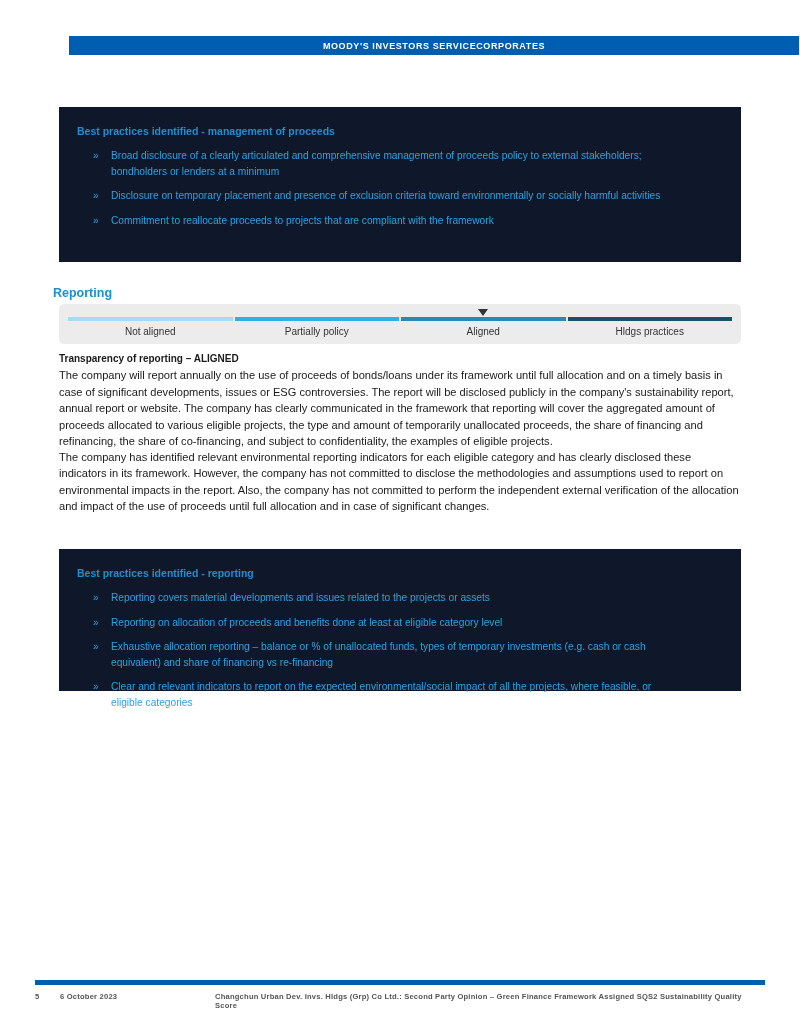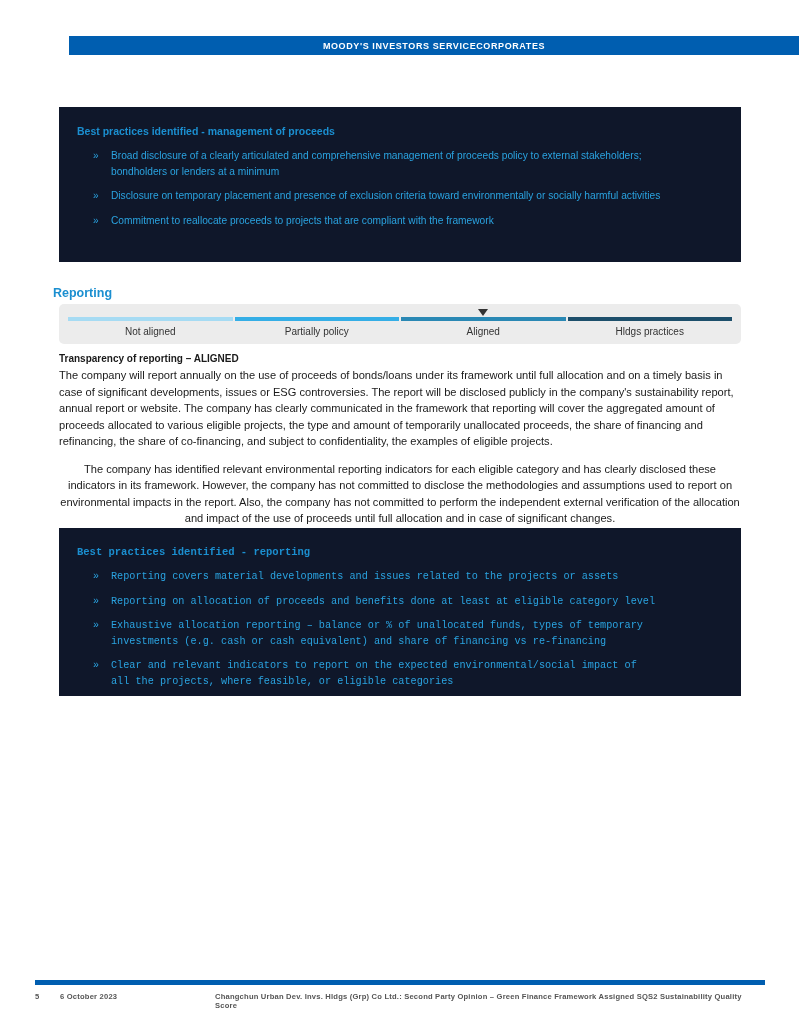--- a/index.html
+++ b/index.html
@@ -12,21 +12,21 @@
       letter-spacing: 0.6px; display: flex; justify-content: center; align-items: center;
       padding: 0 18px 0 18px;
       margin-left: 34px;
     }
 
     .bp-box {
       position: absolute; left: 59px; width: 682px; background: #0f172a;
       padding: 18px 18px 0 18px;
     }
     .bp-box.box1 { top: 107px; height: 155px; }
-    .bp-box.box2 { top: 528px; height: 168px; font-family: Liberation Mono, monospace; }
+    .bp-box.box2 { top: 549px; height: 142px; }
     .bp-title { color: #1b8fd0; font-size: 10.5px; font-weight: bold; margin-bottom: 11px; }
     .bp-list { list-style: none; }
     .bp-item { display: flex; color: #2aa3e0; font-size: 10.2px; line-height: 15.5px; margin-bottom: 9px; }
     .bp-bullet { width: 34px; flex: none; padding-left: 16px; font-size: 10px; }
     .bp-text { flex: 1; max-width: 545px; }
     .box1 .bp-text { max-width: 560px; }
 
     .section-title {
       position: absolute; left: 53px; top: 286px; color: #1b8fd0; font-size: 12.5px; font-weight: bold;
     }
@@ -43,21 +43,21 @@
       position: absolute; top: -8px; left: 410px; width: 0; height: 0;
       border-left: 5px solid transparent; border-right: 5px solid transparent;
       border-top: 7px solid #333;
     }
 
     .body-text {
       position: absolute; left: 59px; width: 682px; font-size: 11.1px; line-height: 16.4px; color: #1a1a1a;
     }
     .body-text .subhead { font-weight: bold; font-size: 10px; }
     .para1 { top: 351px; }
-    .para2 { top: 461px; text-align: center; }
+    .para2 { top: 449px; }
 
     .footer-bar {
       position: absolute; left: 35px; top: 980px; width: 730px; height: 5px; background: #005eb0;
     }
     .footer {
       position: absolute; left: 35px; top: 992px; width: 730px; font-size: 7.6px; font-weight: bold;
       color: #555; display: flex; letter-spacing: 0.2px;
     }
     .footer .page-num { width: 25px; }
     .footer .date { width: 155px; }

